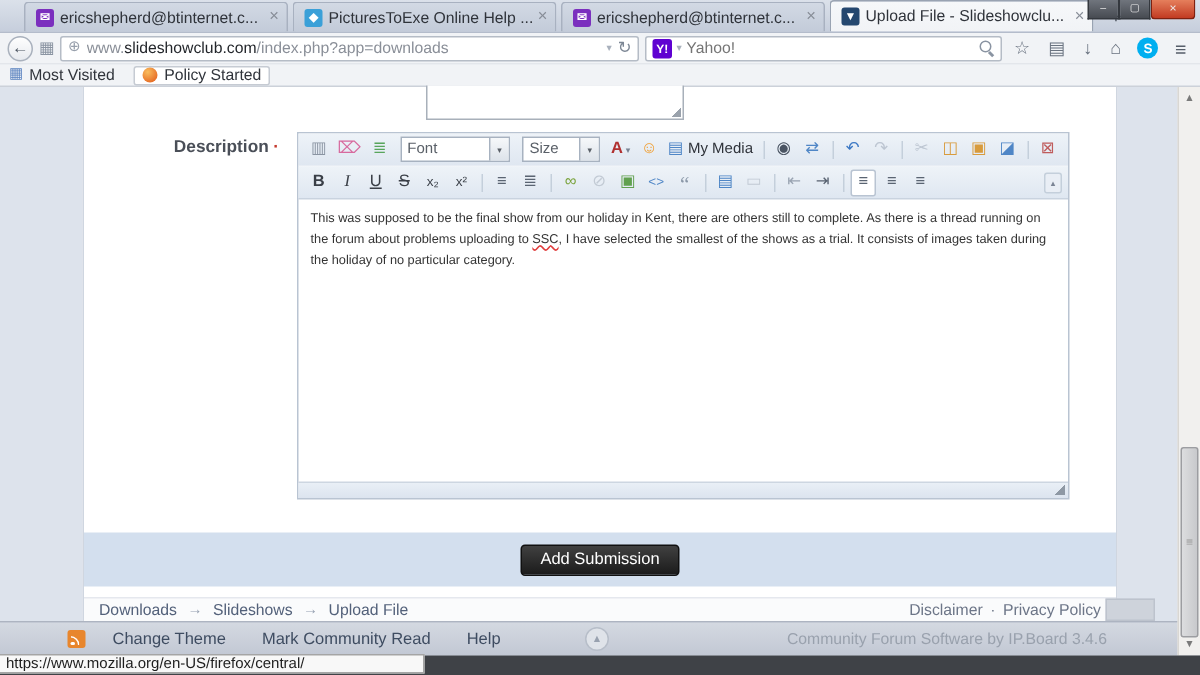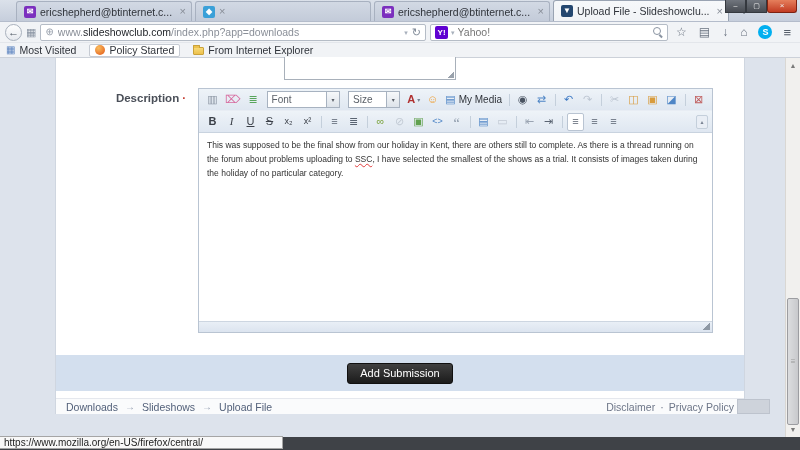--- a/index.html
+++ b/index.html
@@ -115,20 +115,21 @@
 <body>
 
 <div class="tabbar">
   <div class="tab">
     <span class="favicon" style="background-color: rgb(123, 47, 190);">✉</span>
     <span class="title">ericshepherd@btinternet.c...</span>
     <span class="close">×</span>
   </div>
   <div class="tab">
     <span class="favicon" style="background-color: rgb(58, 160, 216);">◆</span>
+    <span class="title">PicturesToExe Online Help ...</span>
     <span class="close">×</span>
   </div>
   <div class="tab">
     <span class="favicon" style="background-color: rgb(123, 47, 190);">✉</span>
     <span class="title">ericshepherd@btinternet.c...</span>
     <span class="close">×</span>
   </div>
   <div class="tab active">
     <span class="favicon" style="background-color: rgb(36, 71, 111);">▼</span>
     <span class="title">Upload File - Slideshowclu...</span>
@@ -166,24 +167,20 @@
 </div>
 
 <div class="bookmarksbar">
   <div class="bm">
     <span class="bm-glyph" style="color:#5b83c0">▦</span>
     <span>Most Visited</span>
   </div>
   <div class="bm boxed">
     <span class="ff-icon"></span>
     <span>Policy Started</span>
-  </div>
-  <div class="bm">
-    <span class="folder"></span>
-    <span>From Internet Explorer</span>
   </div>
 </div>
 
 <div class="viewport">
   <div class="panel">
 
     <div class="partial-field">
       <span class="grip"></span>
     </div>
 
@@ -339,20 +336,28 @@
       <span class="footerlinks">
         <span>Disclaimer</span>
         <span>·</span>
         <span>Privacy Policy</span>
       </span>
     </div>
   </div>
 
   <div class="grey-box"></div>
 
+  <div class="bottombar">
+    <span class="rss" style="background-color: rgb(232, 134, 45);"></span>
+    <span>Change Theme</span>
+    <span>Mark Community Read</span>
+    <span>Help</span>
+    <span class="totop">▲</span>
+    <span class="credit">Community Forum Software by IP.Board 3.4.6</span>
+  </div>
 
   <div class="scrollbar">
     <span class="sb-btn sb-up">▲</span>
     <span class="sb-thumb">≡</span>
     <span class="sb-btn sb-down">▼</span>
   </div>
 </div>
 
 <div class="darkstrip"></div>
 <div class="status-tip">https://www.mozilla.org/en-US/firefox/central/</div>

